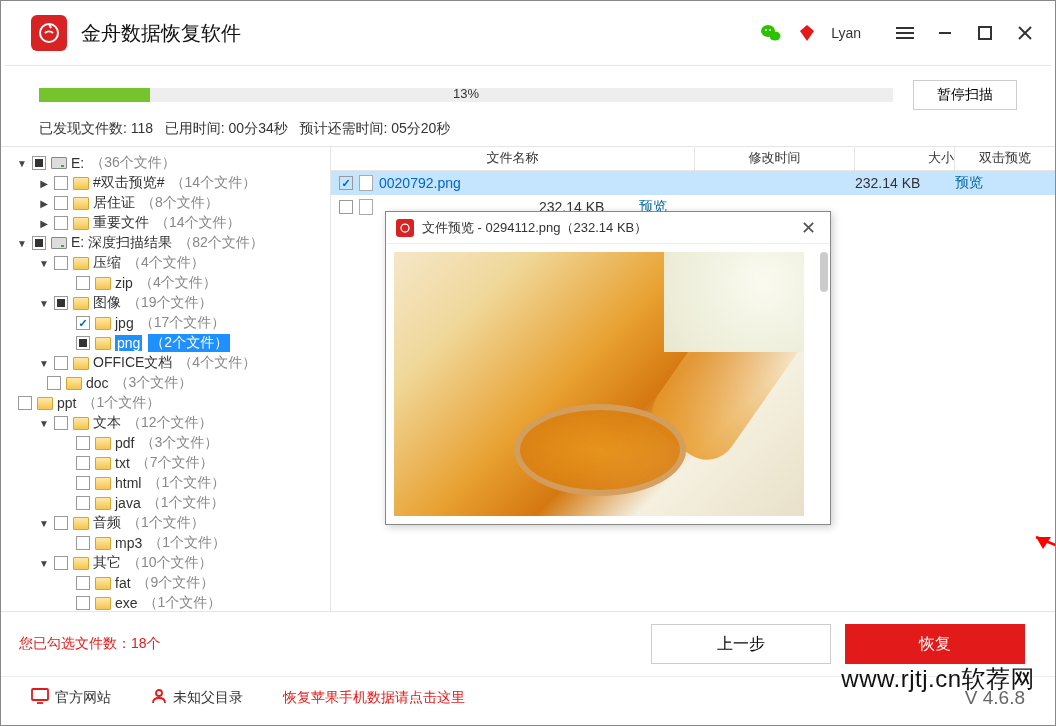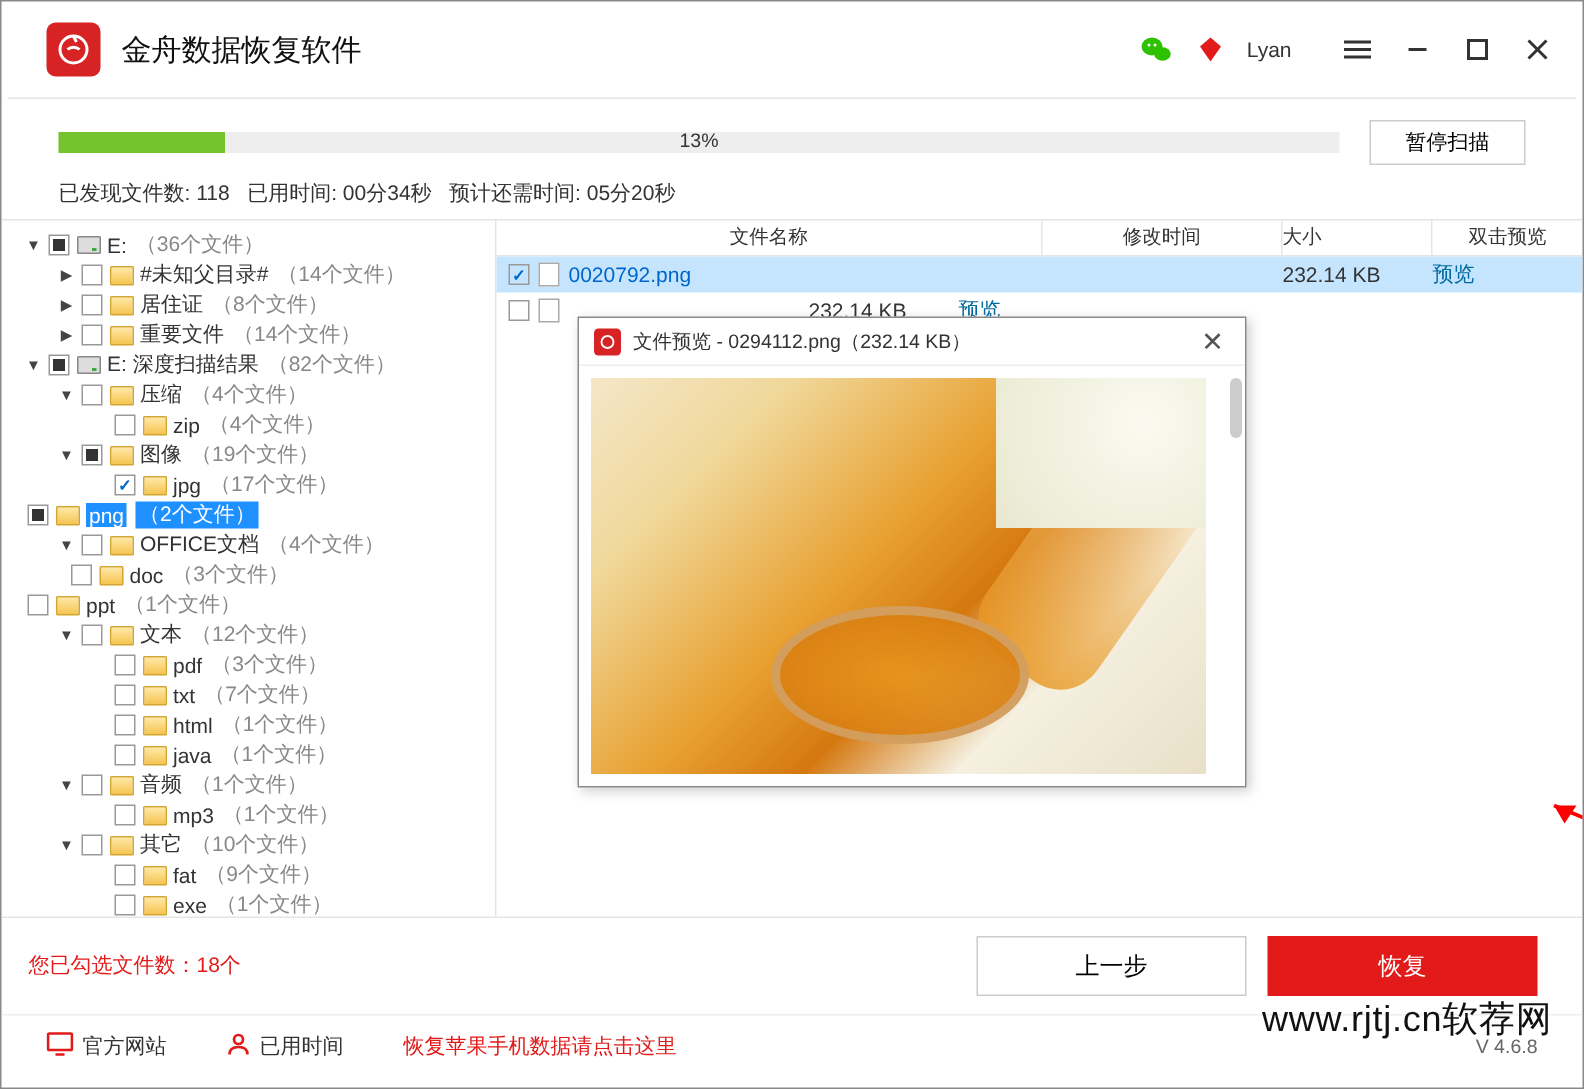--- a/index.html
+++ b/index.html
@@ -33,21 +33,21 @@
 .folder-icon { width: 16px; height: 13px; background: linear-gradient(#ffe9a8, #f5c451); border: 1px solid #d4a530; border-radius: 1px; }
 .drive-icon { width: 16px; height: 12px; background: #ddd; border: 1px solid #888; border-radius: 1px; position: relative; }
 .drive-icon::after { content: ""; position: absolute; bottom: 1px; right: 2px; width: 3px; height: 2px; background: #4a4; }
 .tree-label { color: #333; }
 .tree-count { color: #888; margin-left: 6px; }
 .tree-row.selected .tree-label, .tree-row.selected .tree-count { background: #1e90ff; color: #fff; padding: 0 2px; }
 .file-panel { flex: 1; display: flex; flex-direction: column; position: relative; }
 .file-header { display: flex; height: 24px; border-bottom: 1px solid #e5e5e5; font-size: 13px; color: #333; }
 .col-name { flex: 1; text-align: center; padding-top: 2px; border-right: 1px solid #e5e5e5; }
 .col-time { width: 160px; text-align: center; padding-top: 2px; border-right: 1px solid #e5e5e5; }
-.col-size { width: 100px; text-align: left; padding-top: 2px; border-right: 1px solid #e5e5e5; }
+.col-size { width: 100px; text-align: right; padding-top: 2px; border-right: 1px solid #e5e5e5; }
 .col-preview { width: 100px; text-align: center; padding-top: 2px; }
 .file-rows { flex: 1; position: relative; }
 .file-row { display: flex; height: 24px; align-items: center; font-size: 14px; }
 .file-row.hl { background: #c5e5ff; }
 .fr-cb { width: 14px; height: 14px; border: 1px solid #999; margin: 0 6px 0 8px; display: inline-flex; align-items: center; justify-content: center; }
 .fr-cb.ck::after { content: "✓"; color: #0066cc; font-size: 11px; font-weight: bold; }
 .fr-icon { width: 14px; height: 16px; border: 1px solid #aaa; background: #fff; margin-right: 6px; position: relative; }
 .fr-icon::before { content: ""; position: absolute; top: 0; right: 0; border-style: solid; border-width: 0 4px 4px 0; border-color: transparent #fff transparent transparent; }
 .fr-name { flex: 1; color: #0066cc; }
 .fr-time { width: 160px; }
@@ -68,21 +68,21 @@
 .scroll-t { width: 8px; height: 40px; background: #ccc; border-radius: 4px; }
 .arrow-overlay { position: absolute; left: 690px; top: 380px; width: 300px; height: 130px; pointer-events: none; }
 .footer1 { height: 64px; display: flex; align-items: center; padding: 0 30px 0 18px; }
 .sel-count { color: #e21a1a; font-size: 14px; }
 .btn-prev { margin-left: auto; width: 180px; height: 40px; border: 1px solid #ccc; background: #fff; font-size: 16px; cursor: pointer; }
 .btn-recover { width: 180px; height: 40px; background: #e21a1a; color: #fff; border: none; font-size: 16px; margin-left: 14px; cursor: pointer; }
 .footer2 { height: 42px; display: flex; align-items: center; padding: 0 30px 0 30px; border-top: 1px solid #eee; position: relative; }
 .foot-link { display: flex; align-items: center; gap: 6px; font-size: 14px; color: #333; margin-right: 40px; cursor: pointer; }
 .foot-icon { color: #e21a1a; }
 .foot-red { color: #e21a1a; font-size: 14px; cursor: pointer; }
-.version { margin-left: auto; font-size: 13px; color: #666; }
+.version { margin-left: auto; font-size: 19px; color: #666; }
 .watermark { position: absolute; right: 20px; bottom: 30px; font-size: 24px; font-weight: normal; color: #111; letter-spacing: 0.5px; pointer-events: none; }
 </style>
 </head>
 <body>
 
 <div class="titlebar">
   <div class="app-logo">
     <svg viewBox="0 0 24 24" fill="none" stroke="#fff" stroke-width="2">
         <circle cx="12" cy="12" r="9"></circle>
         <path d="M8 12 A6 6 0 0 1 16 12"></path>
@@ -160,21 +160,21 @@
         </span>
         <span class="tree-label">E:</span>
         <span class="tree-count">（36个文件）</span>
       </div>
       <div class="tree-row" style="padding-left: 36px;">
         <span class="tree-arrow">▶</span>
         <span class="tree-cb "></span>
         <span class="tree-icon">
           <span class="folder-icon"></span>
         </span>
-        <span class="tree-label">#未知父目录#</span>
+        <span class="tree-label">#双击预览#</span>
         <span class="tree-count">（14个文件）</span>
       </div>
       <div class="tree-row" style="padding-left: 36px;">
         <span class="tree-arrow">▶</span>
         <span class="tree-cb "></span>
         <span class="tree-icon">
           <span class="folder-icon"></span>
         </span>
         <span class="tree-label">居住证</span>
         <span class="tree-count">（8个文件）</span>
@@ -226,21 +226,21 @@
       </div>
       <div class="tree-row" style="padding-left: 58px;">
         <span class="tree-arrow"></span>
         <span class="tree-cb cb-checked"></span>
         <span class="tree-icon">
           <span class="folder-icon"></span>
         </span>
         <span class="tree-label">jpg</span>
         <span class="tree-count">（17个文件）</span>
       </div>
-      <div class="tree-row selected" style="">
+      <div class="tree-row selected" style="padding-left: 58px;">
         <span class="tree-arrow"></span>
         <span class="tree-cb cb-square"></span>
         <span class="tree-icon">
           <span class="folder-icon"></span>
         </span>
         <span class="tree-label">png</span>
         <span class="tree-count">（2个文件）</span>
       </div>
       <div class="tree-row" style="padding-left: 36px;">
         <span class="tree-arrow">▼</span>
@@ -427,19 +427,19 @@
           <rect x="1" y="1" width="16" height="11" rx="1"></rect>
           <line x1="6" y1="15" x2="12" y2="15"></line>
         </svg></span>
     <span>官方网站</span>
   </div>
   <div class="foot-link">
     <span class="foot-icon"><svg width="16" height="16" viewBox="0 0 16 16" fill="none" stroke="currentColor" stroke-width="1.8">
           <circle cx="8" cy="5" r="3"></circle>
           <path d="M2 15 Q2 10 8 10 Q14 10 14 15"></path>
         </svg></span>
-    <span>已用时间</span>
+    <span>未知父目录</span>
   </div>
   <span class="foot-red">恢复苹果手机数据请点击这里</span>
   <span class="version">V 4.6.8</span>
 </div>
 
 <div class="watermark">www.rjtj.cn软荐网</div>
 
 </body></html>

